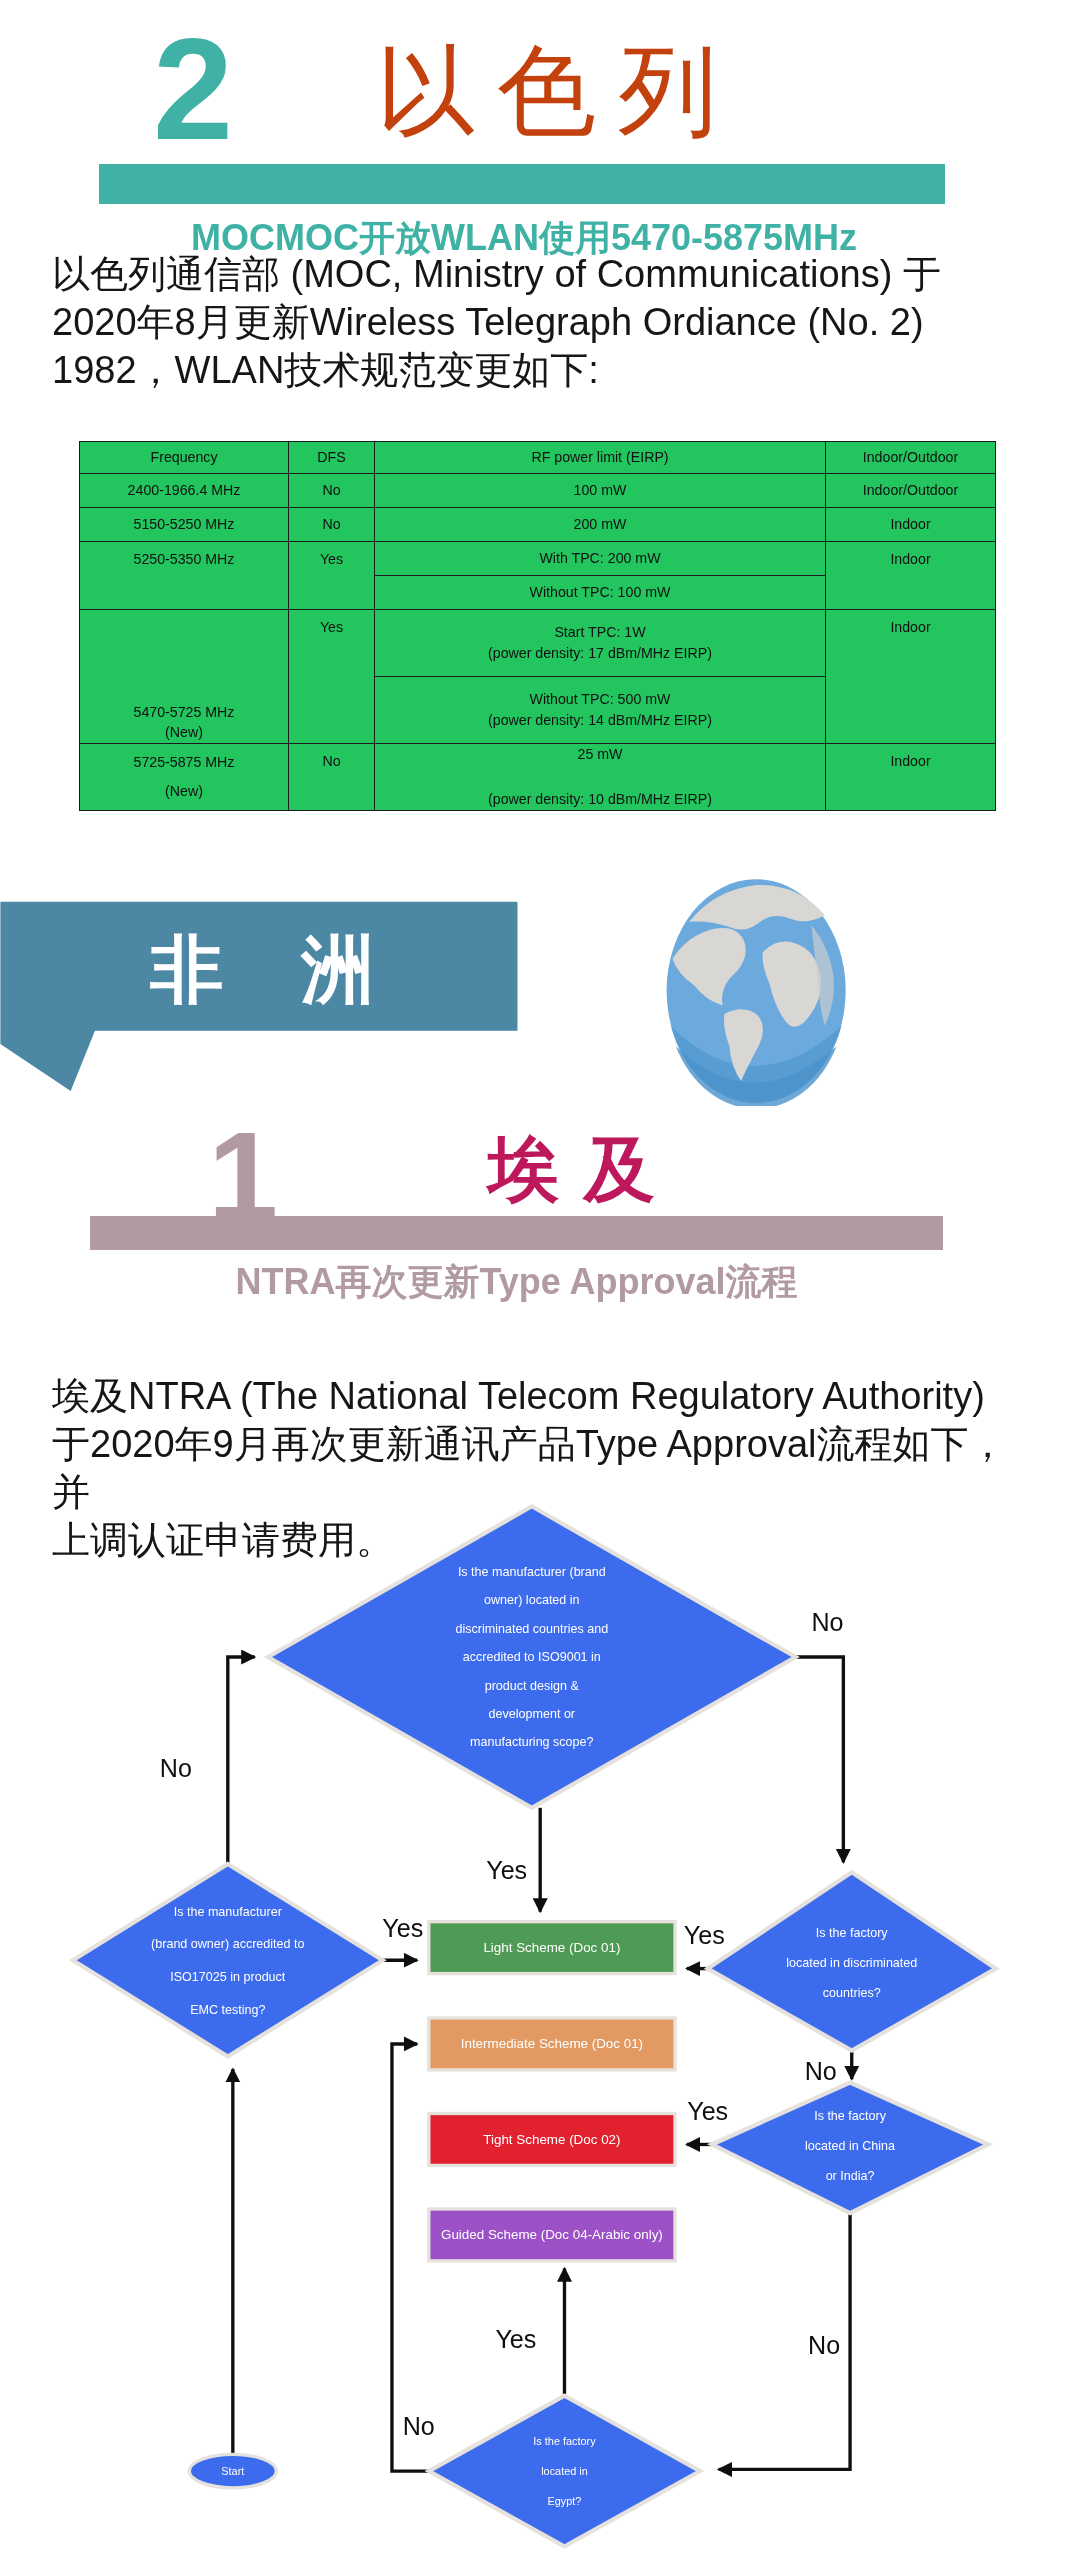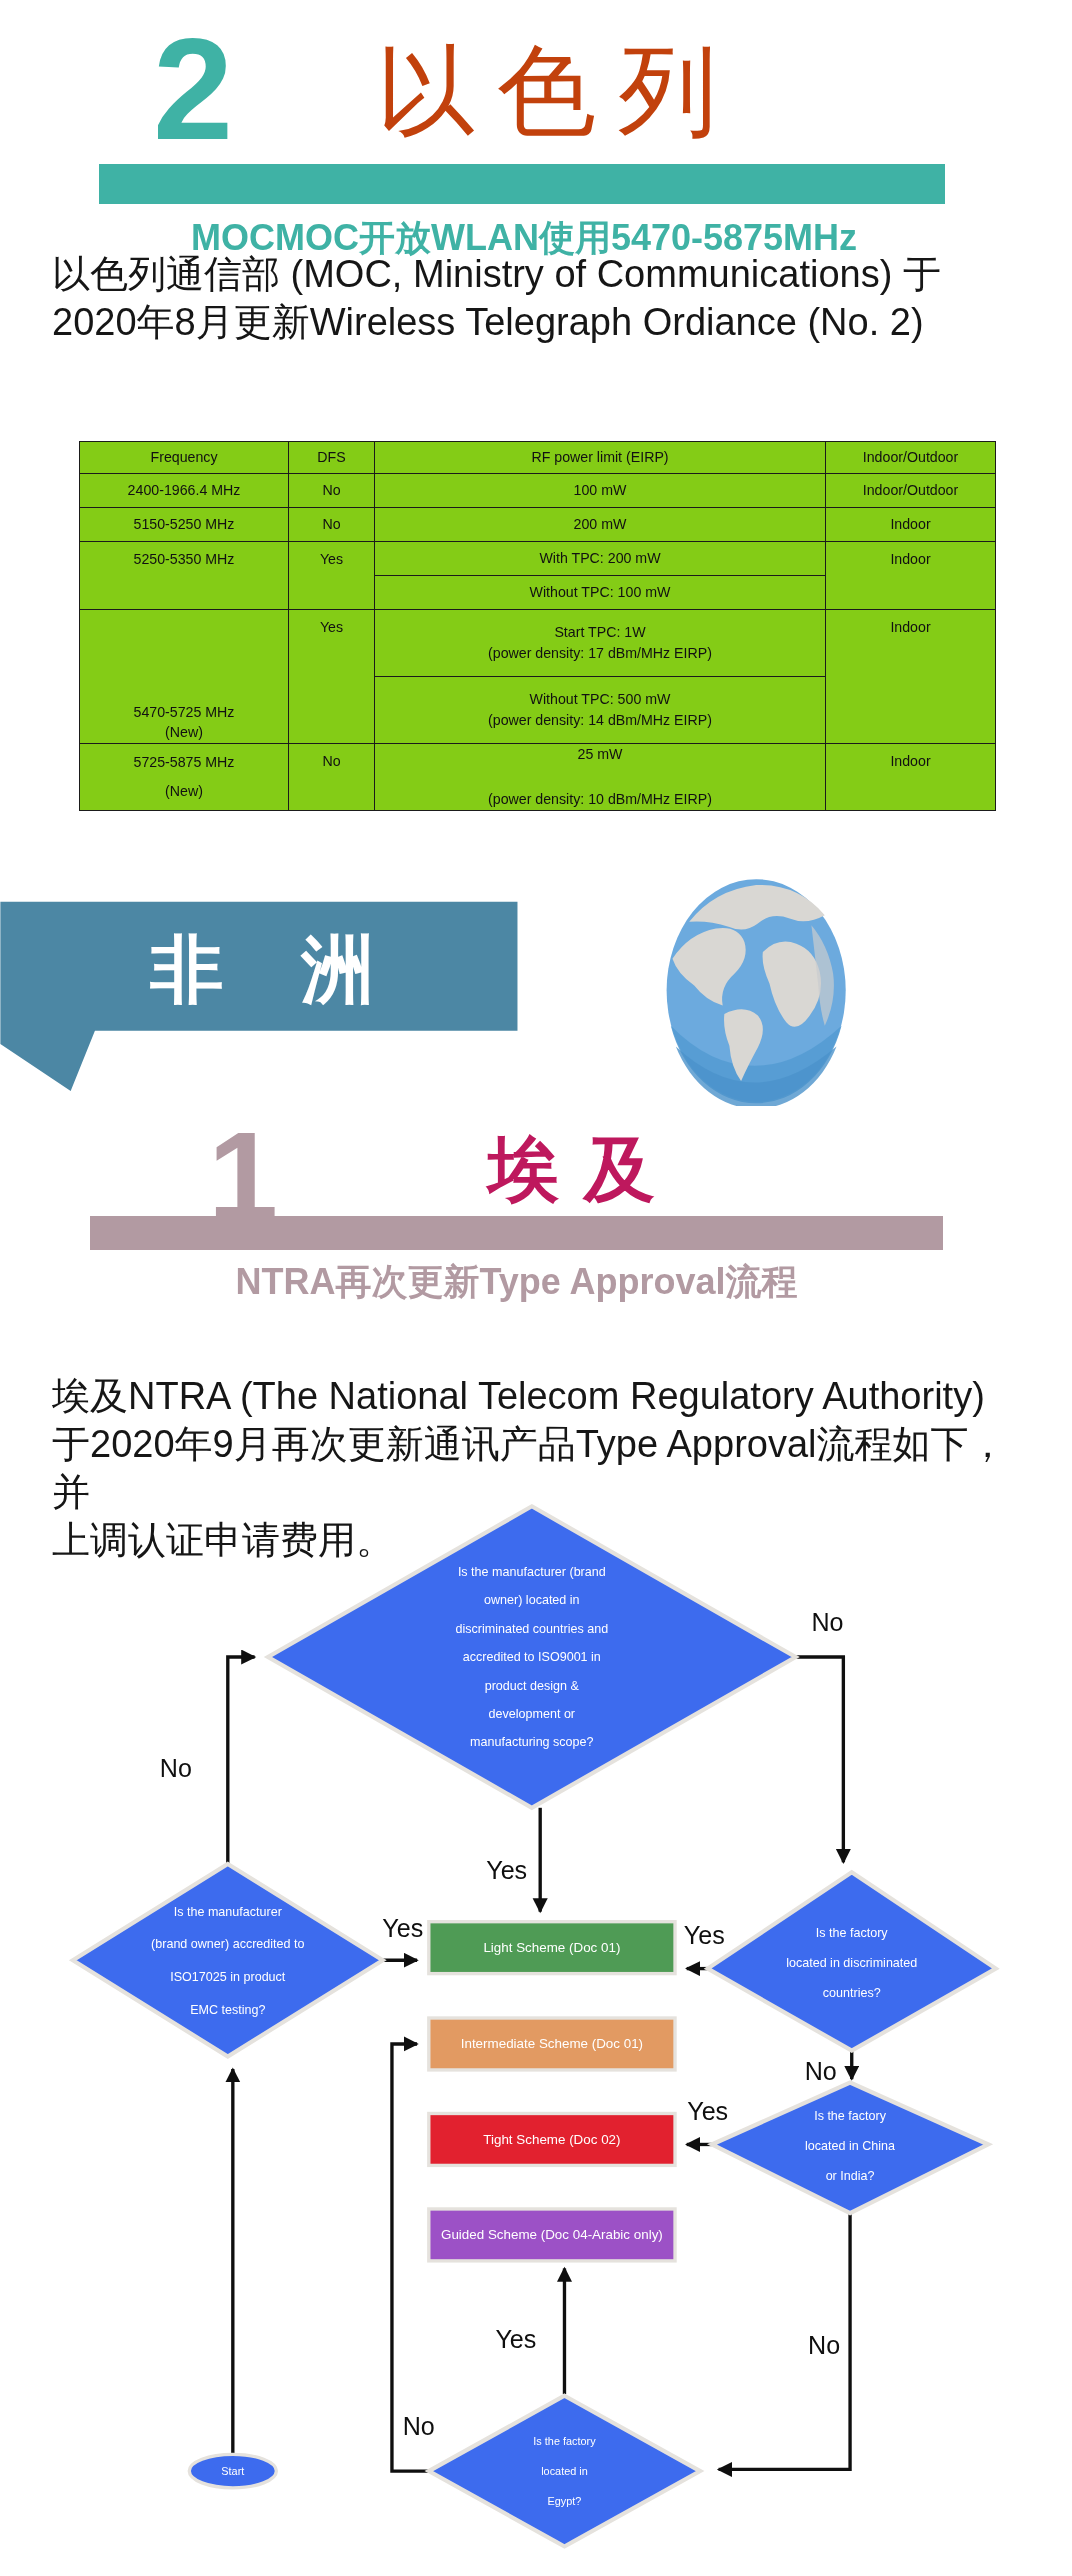--- a/index.html
+++ b/index.html
@@ -19,21 +19,21 @@
   #eg-para{top:1372px;}
 
   
   #tbl{position:absolute;left:79px;top:441px;width:916px;display:grid;
        grid-template-columns:209px 86px 451px 170px;
        grid-template-rows:32px 34px 34px 34px 34px 67px 67px 67px;
        border-top:1.7px solid #1b1b1b;border-left:1.7px solid #1b1b1b;
        font-size:14.2px;color:#111;}
   .tc{border-right:1.7px solid #1b1b1b;border-bottom:1.7px solid #1b1b1b;
       display:flex;flex-direction:column;align-items:center;justify-content:center;
-      text-align:center;line-height:1.45;background:#84cc16;}
+      text-align:center;line-height:1.45;background:#22c55e;}
 
   
   #africa-banner{position:absolute;left:0;top:896px;}
   #globe{position:absolute;left:664px;top:875px;}
 
   
   #eg-num{left:208px;top:1114px;font-size:126px;color:#b29aa2;}
   #eg-title{position:absolute;left:488px;top:1133px;font-size:71px;font-weight:700;
             letter-spacing:25px;color:#be185d;line-height:1.05;white-space:nowrap;}
   #eg-bar{position:absolute;left:90px;top:1216px;width:853px;height:34px;background:#b29aa2;}
@@ -62,20 +62,21 @@
 <div id="page">
 
   <div id="il-num" class="num-big">2</div>
   <div id="il-title">以色列</div>
   <div id="il-bar"></div>
   <div id="il-sub">MOCMOC开放WLAN使用5470-5875MHz</div>
 
   <div id="il-para" class="para">
     <div>以色列通信部 (MOC, Ministry of Communications) 于</div>
     <div>2020年8月更新Wireless Telegraph Ordiance (No. 2)</div>
+    <div>1982，WLAN技术规范变更如下:</div>
   </div>
 
   <div id="tbl">
     <div class="tc" style="grid-area:1/1">Frequency</div>
     <div class="tc" style="grid-area:1/2">DFS</div>
     <div class="tc" style="grid-area:1/3">RF power limit (EIRP)</div>
     <div class="tc" style="grid-area:1/4">Indoor/Outdoor</div>
 
     <div class="tc" style="grid-area:2/1">2400-1966.4 MHz</div>
     <div class="tc" style="grid-area:2/2">No</div>

